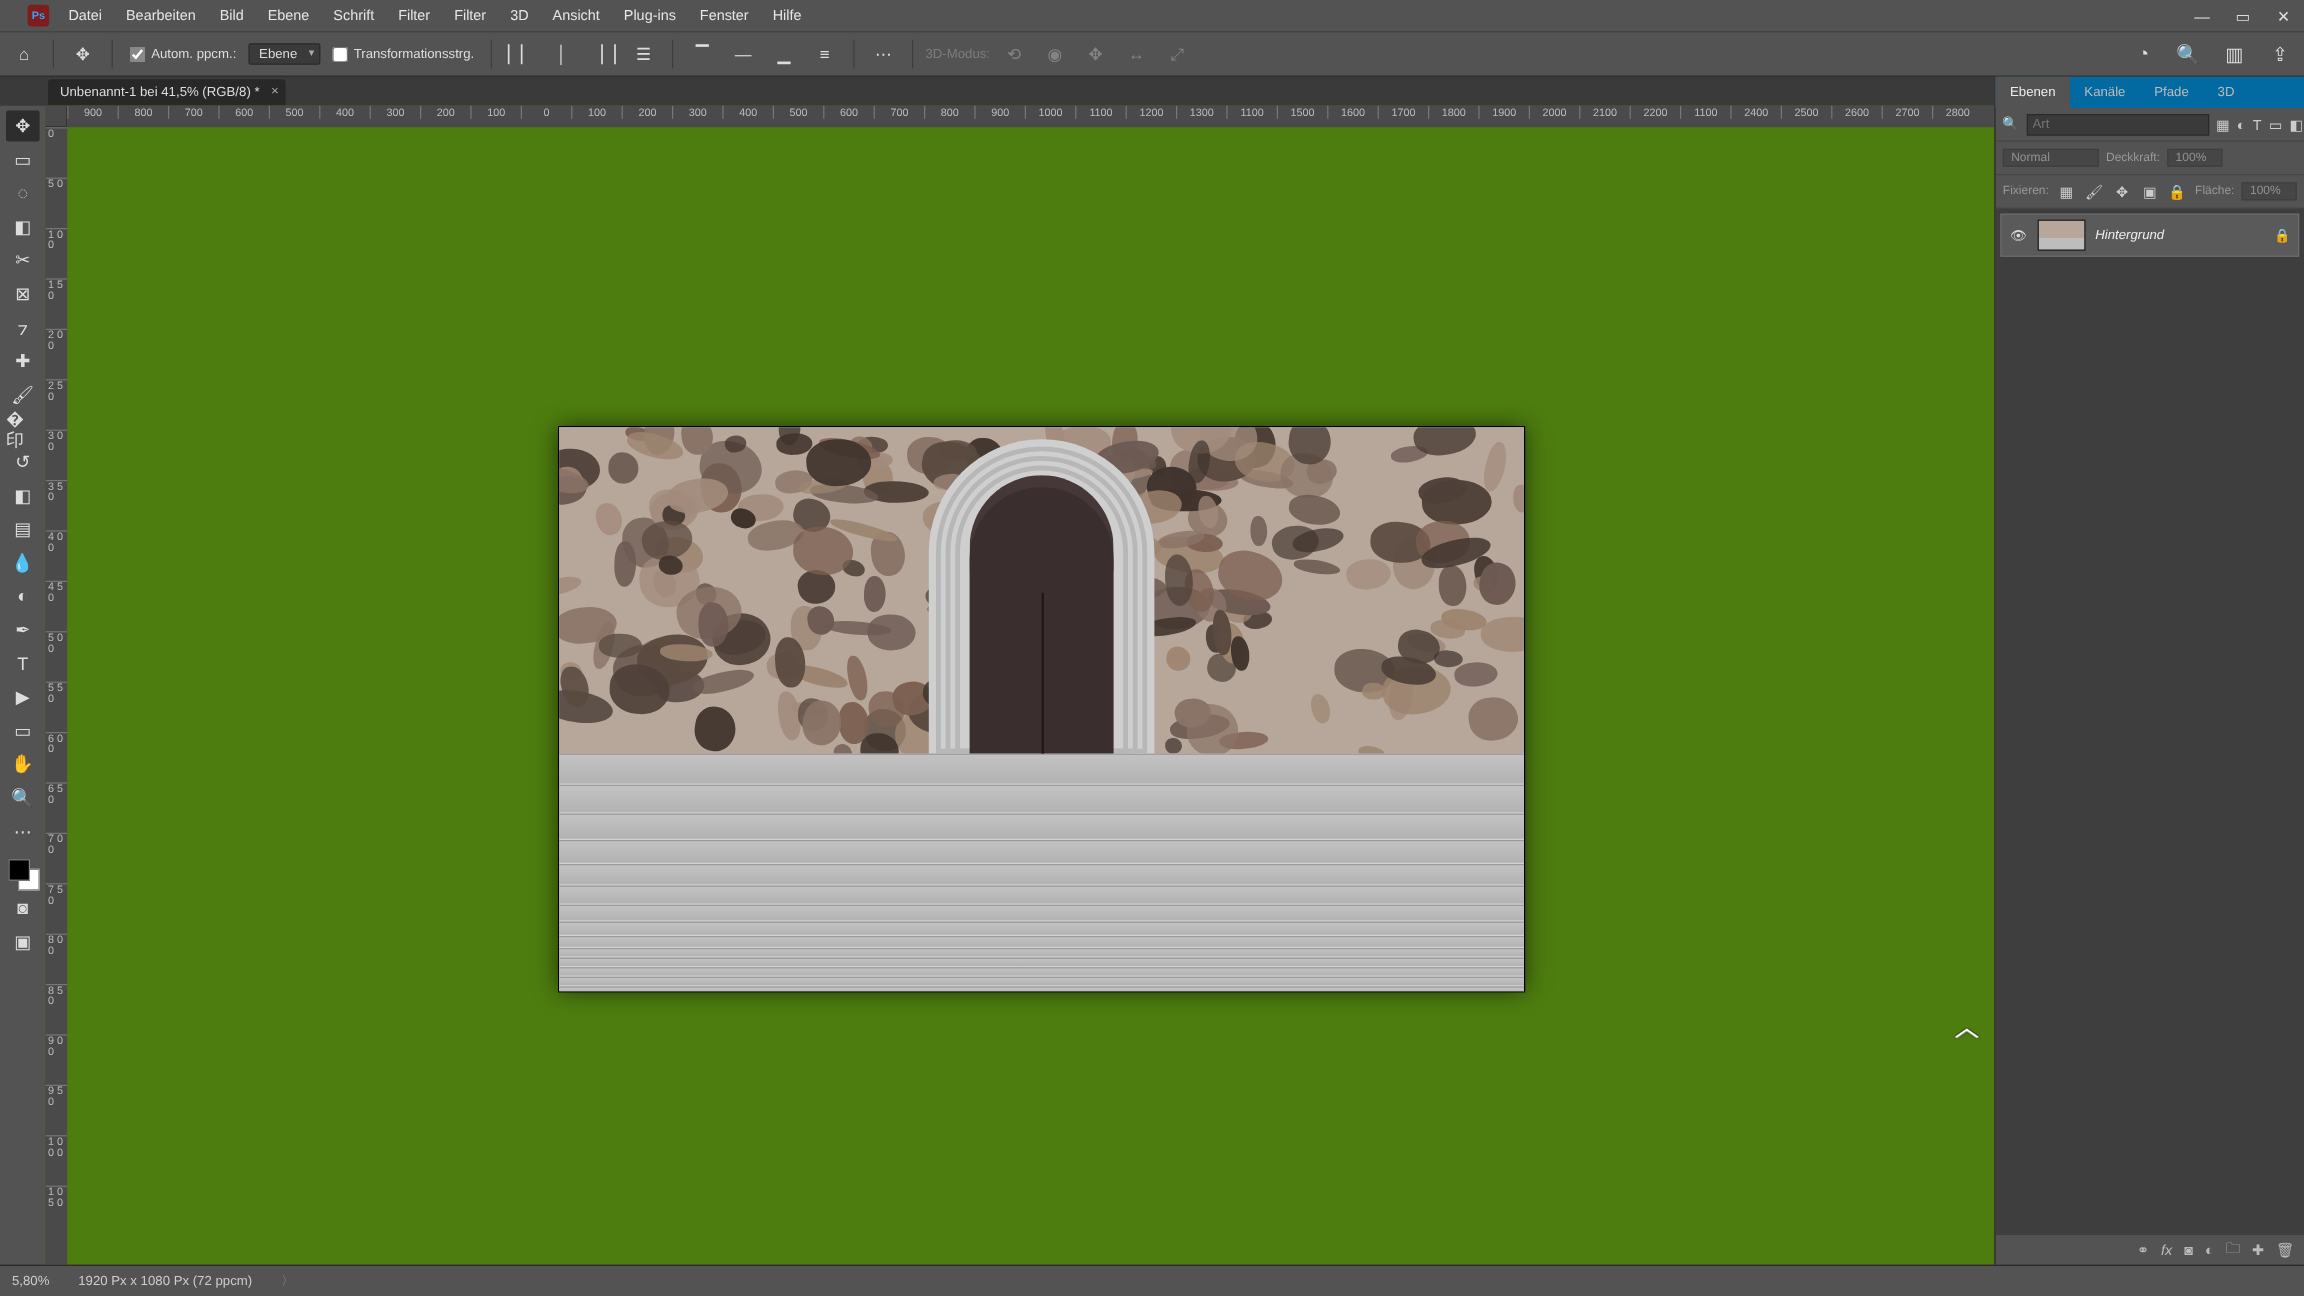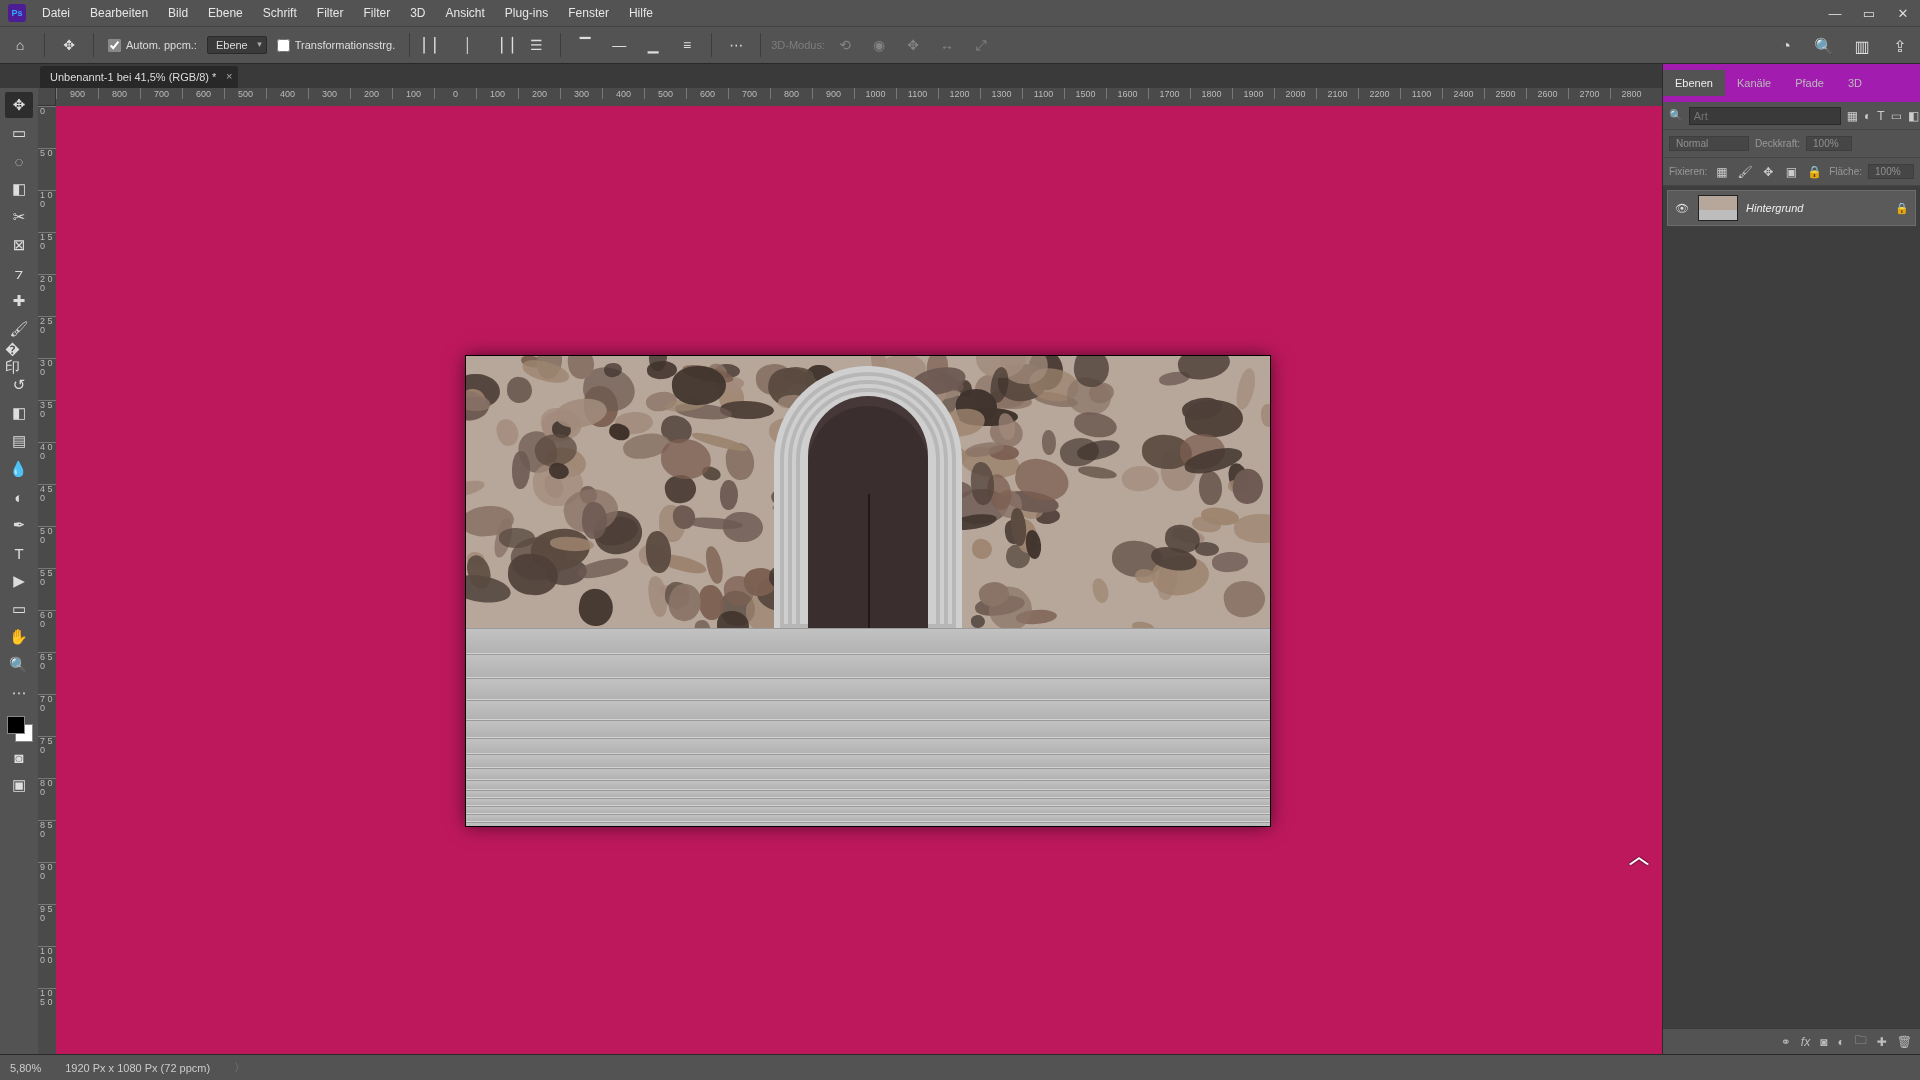--- a/index.html
+++ b/index.html
@@ -1,20 +1,20 @@
 <!DOCTYPE html>
 <html><head>
 <meta charset="utf-8">
 <style>
 * { margin: 0; padding: 0; box-sizing: border-box; user-select: none; }
 html, body { width: 1920px; height: 1080px; overflow: hidden; font-family: "Segoe UI", Tahoma, sans-serif; font-size: 11px; color: #c8c8c8; background: #323232; }
 
 
 .menubar { position: absolute; left: 0; top: 0; right: 0; height: 26px; background: #535353; display: flex; align-items: center; padding-left: 4px; }
-.menubar .logo { width: 18px; height: 18px; margin: 0 6px 0 4px; background: #4c1d95; border-radius: 3px; display: flex; align-items: center; justify-content: center; color:#31a8ff; font-weight:700; font-size:9px;}
+.menubar .logo { width: 18px; height: 18px; margin: 0 6px 0 19px; background: #7f1d1d; border-radius: 3px; display: flex; align-items: center; justify-content: center; color:#31a8ff; font-weight:700; font-size:9px;}
 .menubar .mitem { padding: 0 10px; height: 26px; line-height: 26px; color: #e6e6e6; font-size: 12px; }
 .menubar .winctrl { position: absolute; right: 0; top: 0; display: flex; }
 .menubar .winctrl div { width: 34px; height: 26px; display:flex; align-items:center; justify-content:center; color:#ddd; font-size:13px;}
 
 
 .optbar { position: absolute; left: 0; top: 26px; right: 0; height: 38px; background: #535353; border-top:1px solid #434343; border-bottom:1px solid #2a2a2a; display:flex; align-items:center; padding-left:6px; gap:6px; }
 .optbar .iconbtn { width:28px; height:28px; display:flex; align-items:center; justify-content:center; border-radius:2px; color:#ddd; font-size:14px;}
 .optbar .sep { width:1px; height:24px; background:#3d3d3d; margin:0 4px;}
 .optbar .chk { display:flex; align-items:center; gap:5px; font-size:11px; color:#ddd; padding:0 4px;}
 .optbar .chk input{ accent-color:#888;}
@@ -31,21 +31,21 @@
 
 
 .toolbox { position:absolute; left:0; top:88px; width:38px; bottom:26px; background:#535353; display:flex; flex-direction:column; align-items:center; padding-top:4px; gap:2px;}
 .toolbox .tool{ width:28px; height:26px; display:flex; align-items:center; justify-content:center; color:#ddd; font-size:15px; border-radius:2px;}
 .toolbox .tool.active{ background:#2d2d2d;}
 .toolbox .swatch{ margin-top:6px; position:relative; width:28px; height:28px;}
 .toolbox .swatch .fg{position:absolute; left:2px; top:2px; width:18px; height:18px; background:#000; border:1px solid #888;}
 .toolbox .swatch .bg{position:absolute; right:0; bottom:0; width:18px; height:18px; background:#fff; border:1px solid #888;}
 
 
-.workarea { position:absolute; left:38px; top:88px; right:258px; bottom:26px; background:#be185d; }
+.workarea { position:absolute; left:38px; top:88px; right:258px; bottom:26px; background:#4d7c0f; }
 .ruler-h { position:absolute; left:18px; right:0; top:0; height:18px; background:#4a4a4a; color:#bbb; display:flex; align-items:flex-start; overflow:hidden; font-size:9px;}
 .ruler-h span{ display:inline-block; width:42px; text-align:center; border-left:1px solid #777; padding-top:1px;}
 .ruler-v { position:absolute; left:0; top:18px; width:18px; bottom:0; background:#4a4a4a; color:#bbb; font-size:9px; overflow:hidden;}
 .ruler-v span{ display:block; height:42px; border-top:1px solid #777; padding-left:2px; line-height:9px; word-break:break-all;}
 .ruler-corner{position:absolute; left:0; top:0; width:18px; height:18px; background:#4a4a4a; border-right:1px solid #333; border-bottom:1px solid #333;}
 .canvas-outer{ position:absolute; left:18px; top:18px; right:0; bottom:0; overflow:hidden;}
 .canvas-shadow{ position:absolute; left:410px; top:250px; width:804px; height:470px; box-shadow:0 0 0 1px #000, 0 0 18px rgba(0,0,0,.6);}
 .canvas{ position:absolute; left:410px; top:250px; width:804px; height:470px; background:#bcb6ae; overflow:hidden;}
 
 
@@ -57,21 +57,21 @@
 
 .arch{position:absolute; left:308px; top:10px; width:188px; height:262px;}
 .arch .outer{position:absolute; inset:0; background:#cfcfcf; border-radius:94px 94px 0 0;}
 .arch .ring{position:absolute; border-radius:200px 200px 0 0; border:4px solid #b7b7b7;}
 .arch .door{position:absolute; left:34px; right:34px; top:40px; bottom:0; background:#3b2e2e; border-radius:60px 60px 0 0;}
 .arch .door:before{content:""; position:absolute; left:50%; top:88px; bottom:0; width:2px; background:#221818;}
 .arch .tracery{position:absolute; left:34px; right:34px; top:30px; height:80px; border-radius:60px 60px 0 0; background:radial-gradient(circle at 50% 90%, #5a4a4a 0 18%, transparent 19%), #463838;}
 
 
 .panels { position:absolute; right:0; top:64px; width:258px; bottom:26px; background:#535353; border-left:1px solid #2a2a2a; display:flex; flex-direction:column;}
-.panel-tabs{ height:38px; display:flex; align-items:center; background:#a21caf;}
+.panel-tabs{ height:26px; display:flex; background:#0369a1;}
 .panel-tabs div{ padding:0 12px; height:26px; line-height:26px; font-size:11px; color:#bbb;}
 .panel-tabs div.active{ background:#535353; color:#eee;}
 .panel-row{ height:28px; display:flex; align-items:center; padding:0 6px; gap:6px; border-bottom:1px solid #454545;}
 .panel-row.search input{ flex:1; background:#3a3a3a; border:1px solid #2a2a2a; color:#ccc; padding:2px 4px; font-size:11px;}
 .panel-row .mini{ width:20px; height:20px; display:flex; align-items:center; justify-content:center; color:#ccc; font-size:12px;}
 .panel-row .lbl{ font-size:10px; color:#999;}
 .panel-row .val{ background:#3a3a3a; border:1px solid #2a2a2a; padding:1px 6px; font-size:10px; color:#ccc; min-width:46px;}
 .layerlist{ flex:1; background:#3e3e3e; padding:4px;}
 .layer{ height:36px; background:#5a5a5a; border:1px solid #6c6c6c; display:flex; align-items:center; gap:8px; padding:0 6px;}
 .layer .eye{ width:16px; text-align:center; color:#ddd;}

